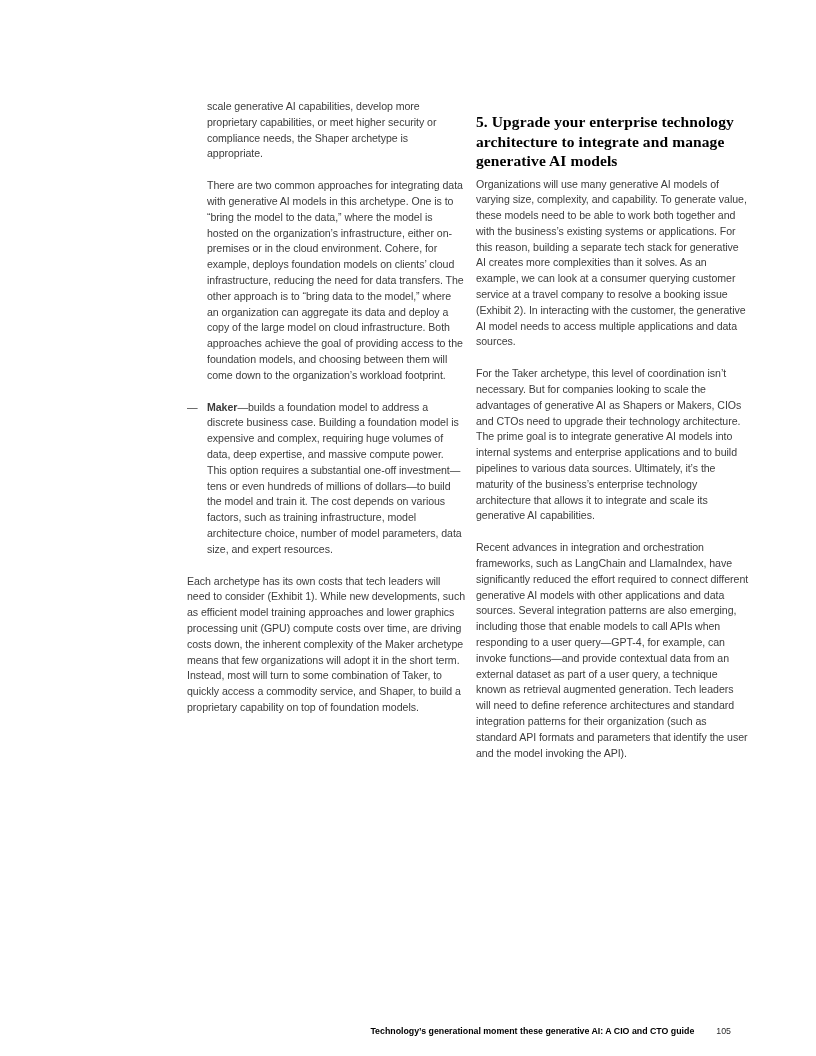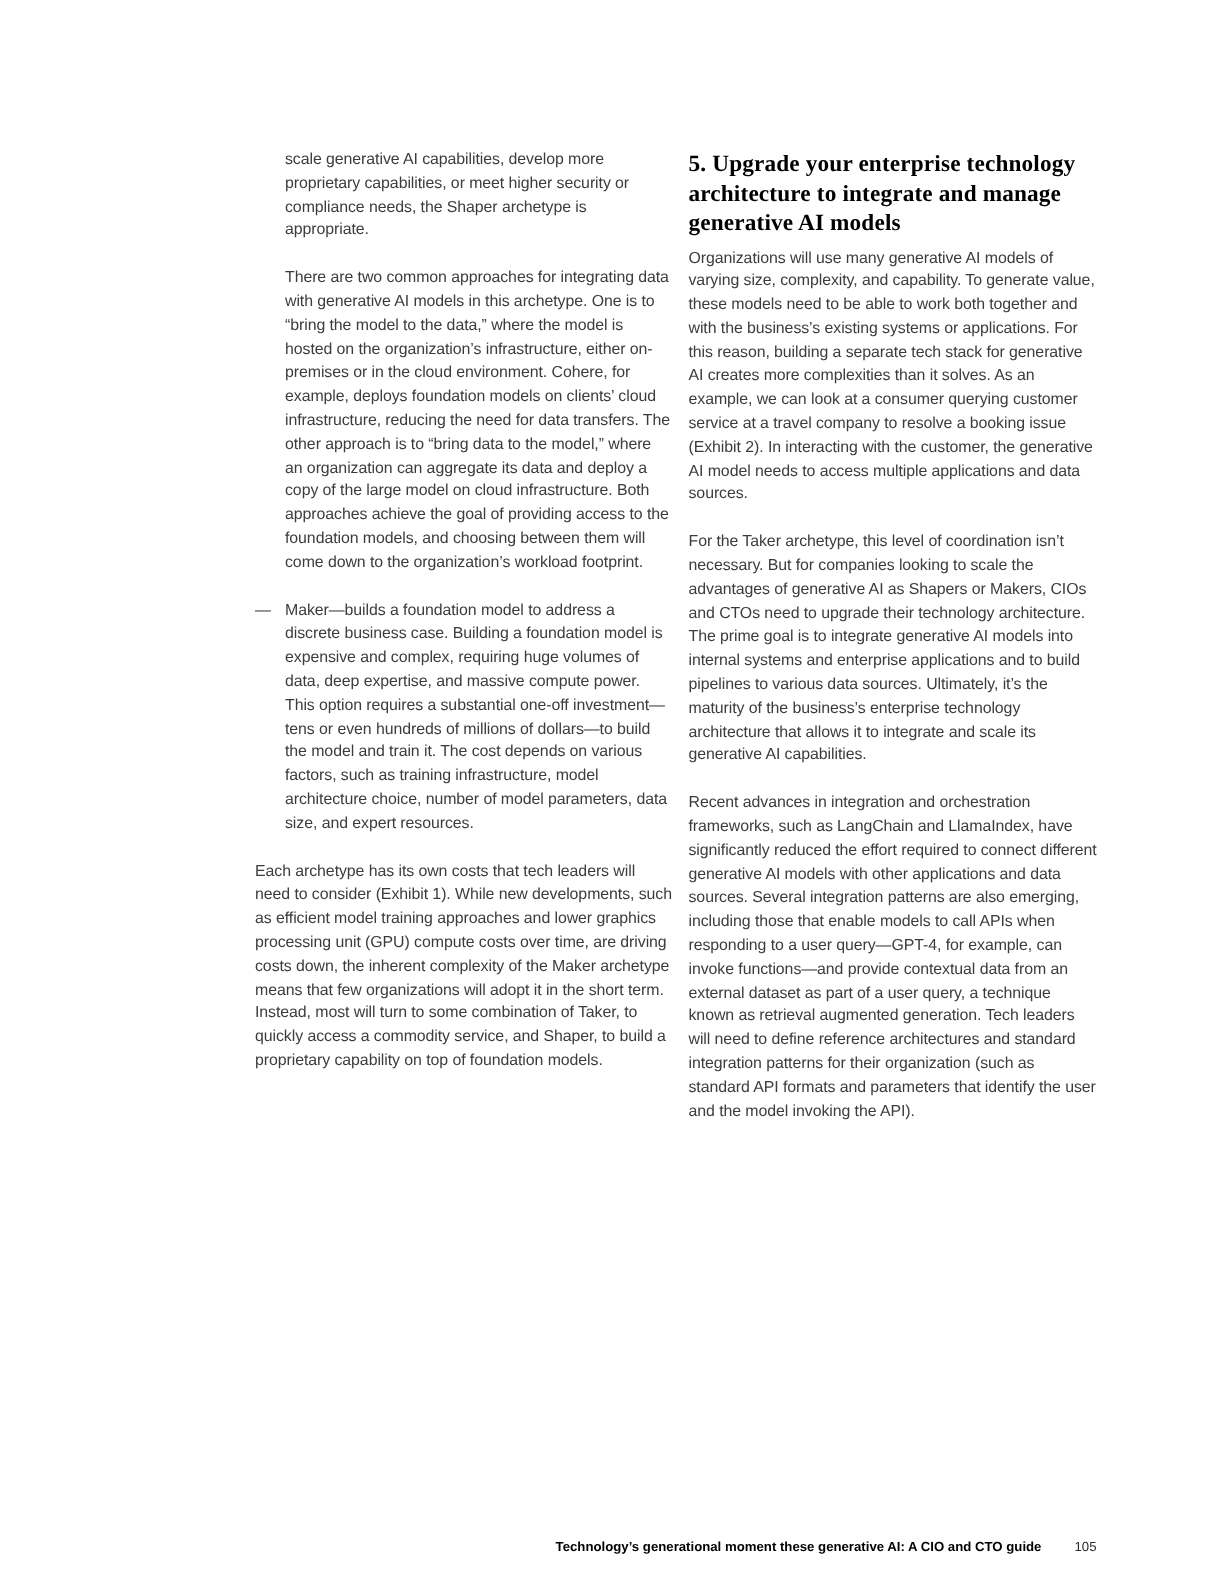--- a/index.html
+++ b/index.html
@@ -14,29 +14,30 @@
     background: #ffffff;
     overflow: hidden;
     font-family: "Liberation Sans", sans-serif;
   }
   .col {
     position: absolute;
     color: #3c3c3c;
     font-size: 10.6px;
     line-height: 15.8px;
     letter-spacing: -0.05px;
+    margin-left: 17px;
   }
   .col-left {
     left: 170px;
     top: 99px;
     width: 278px;
   }
   .col-right {
     left: 459px;
-    top: 100px;
+    top: 112px;
     width: 274px;
   }
   p.body {
     margin: 0 0 16px 0;
   }
   p.indent {
     padding-left: 20px;
   }
   .bullet-item {
     position: relative;
@@ -46,21 +47,21 @@
   .bullet-item .dash {
     position: absolute;
     left: 0;
     top: 0;
   }
   .bullet-item p.body {
     margin: 0;
   }
   .bullet-item strong {
     color: #3c3c3c;
-    font-weight: normal;
+    font-weight: bold;
   }
   h2.section-heading {
     margin: 0 0 6px 0;
     font-family: "Liberation Serif", serif;
     font-weight: bold;
     color: #000000;
     font-size: 15.5px;
     line-height: 19.5px;
     letter-spacing: 0.1px;
   }

